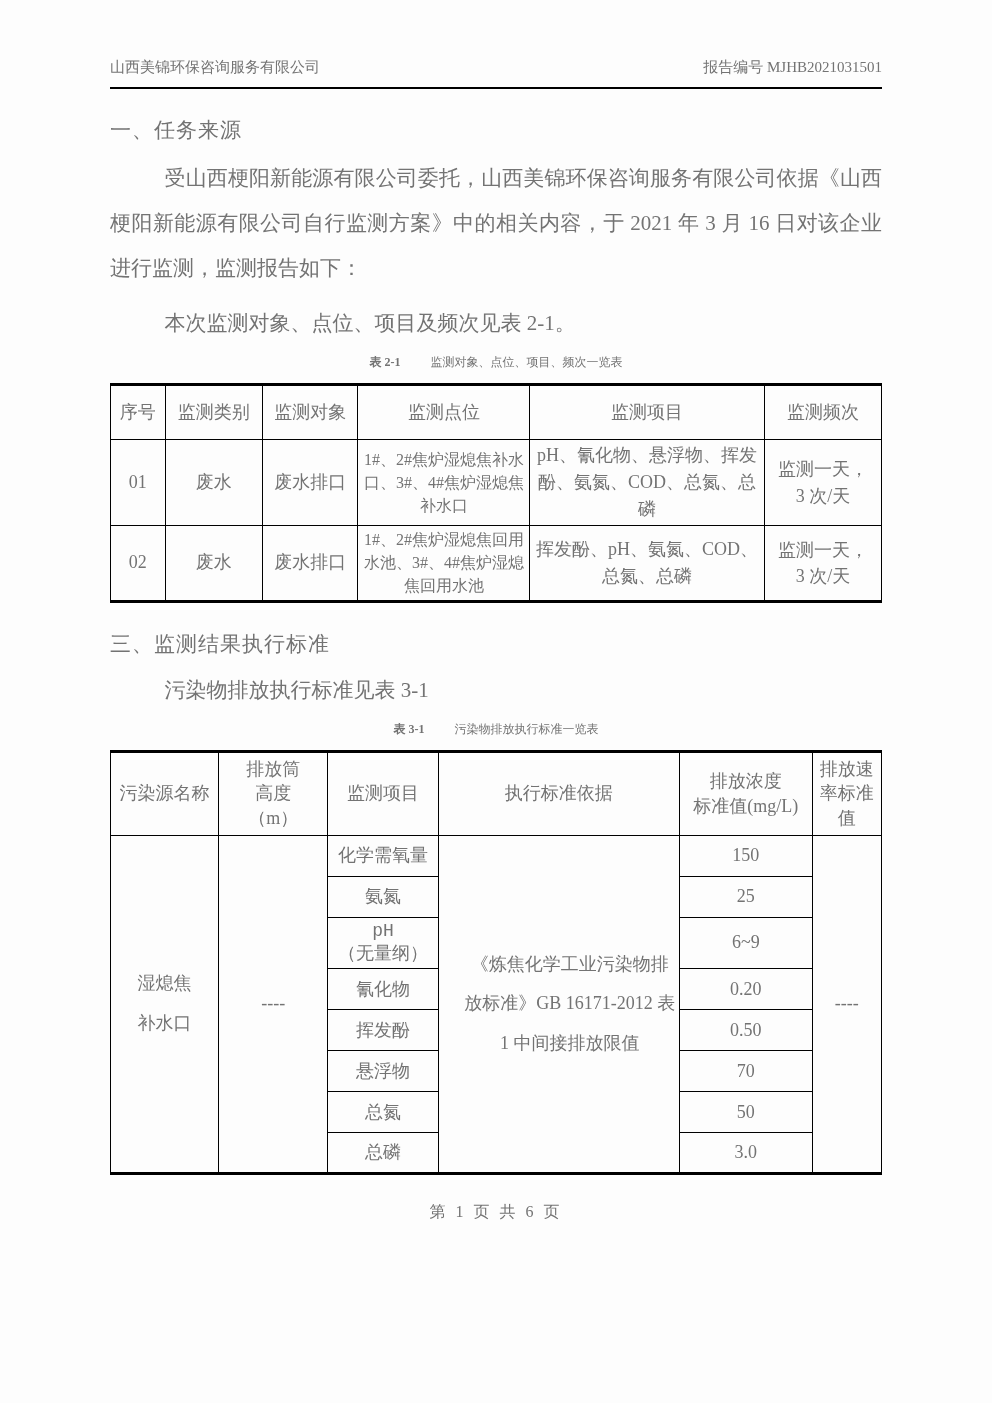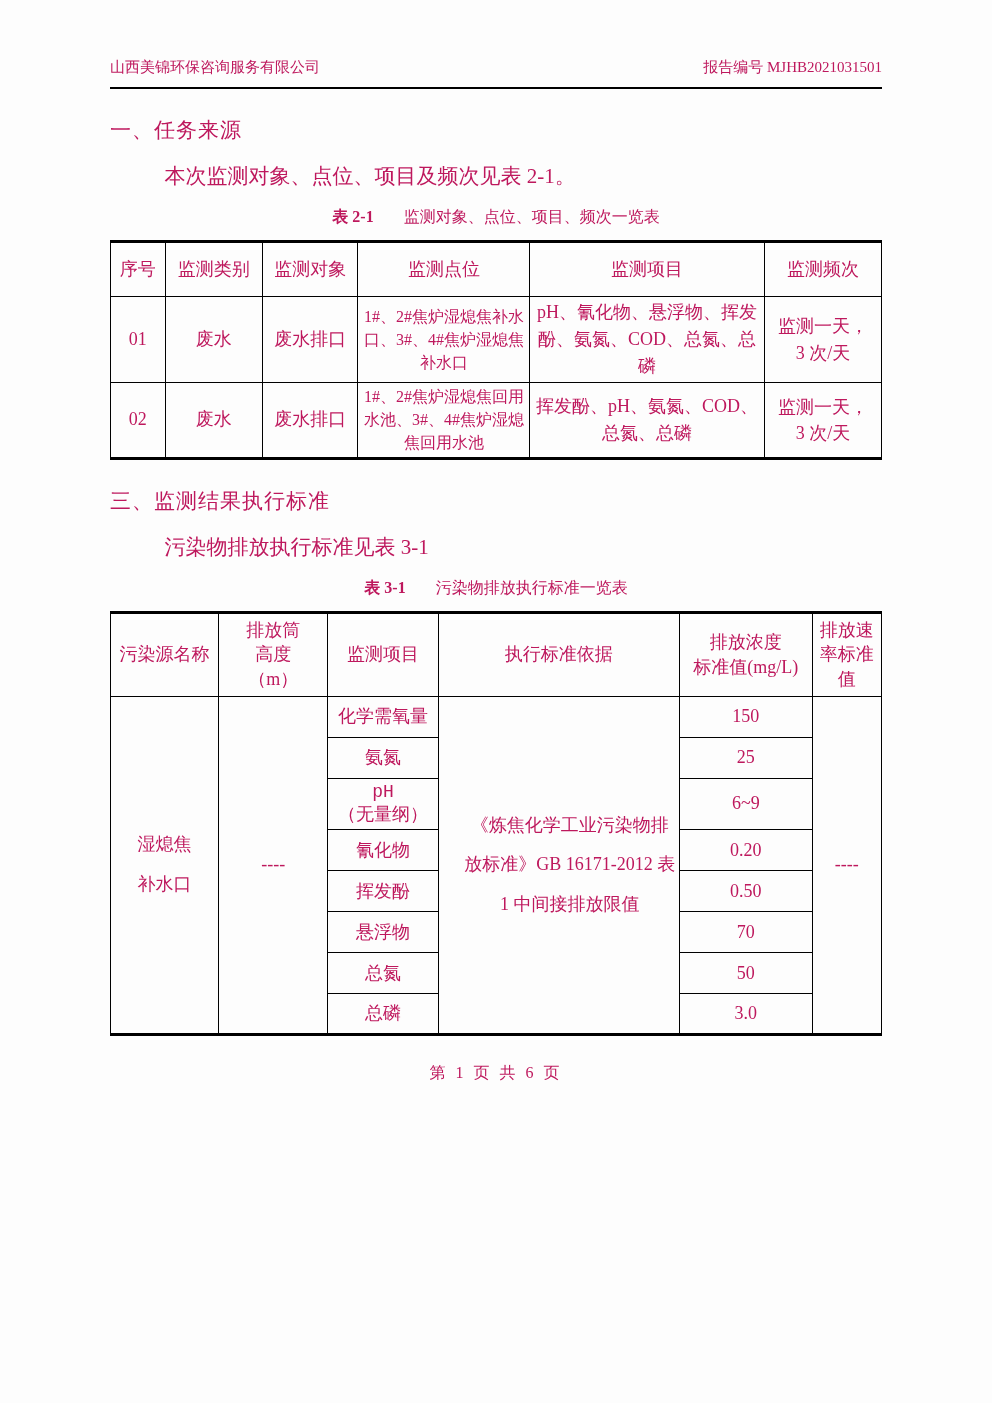--- a/index.html
+++ b/index.html
@@ -2,21 +2,21 @@
 <html><head>
 <meta charset="utf-8">
 <style>
   * { box-sizing: border-box; margin: 0; padding: 0; }
   html, body { background: #e8e8e8; }
   .page {
     width: 992px; height: 1403px;
     margin: 0 auto;
     background: #fdfdfd;
     font-family: "Liberation Serif", "DejaVu Serif", serif;
-    color: #be185d;
+    color: #737373;
     overflow: hidden;
     position: relative;
   }
   .content { padding: 58px 110px 0 110px; }
 
   
   .doc-header {
     display: flex; justify-content: space-between; align-items: flex-end;
     font-size: 15px; padding-bottom: 10px;
     border-bottom: 2px solid #000;
@@ -30,21 +30,21 @@
   .para {
     margin-top: 12px;
     font-size: 21px; line-height: 45px;
     text-align: justify; text-indent: 2.6em;
   }
   .intro {
     margin-top: 17px;
     font-size: 21px; line-height: 30px; text-indent: 2.6em;
   }
   .caption {
-    margin-top: 16px; text-align: center; font-size: 16px;
+    margin-top: 16px; text-align: center; font-size: 12px;
   }
   .caption .cap-label { font-weight: bold; margin-right: 30px; }
 
   
   table {
     width: 100%; border-collapse: collapse; table-layout: fixed;
     margin-top: 12px;
     border-top: 3px solid #000; border-bottom: 3px solid #000;
   }
   th, td {
@@ -91,20 +91,21 @@
 
 <div class="page">
   <div class="content">
 
     <div class="doc-header">
       <span>山西美锦环保咨询服务有限公司</span>
       <span>报告编号 MJHB2021031501</span>
     </div>
 
     <div class="sec-title">一、任务来源</div>
+    <p class="para">受山西梗阳新能源有限公司委托，山西美锦环保咨询服务有限公司依据《山西梗阳新能源有限公司自行监测方案》中的相关内容，于 2021 年 3 月 16 日对该企业进行监测，监测报告如下：</p>
 
     <p class="intro">本次监测对象、点位、项目及频次见表 2-1。</p>
     <div class="caption">
       <span class="cap-label">表 2-1</span><span>监测对象、点位、项目、频次一览表</span>
     </div>
 
     <table class="t21">
       <colgroup>
         <col class="c-no">
           <col class="c-cat">

